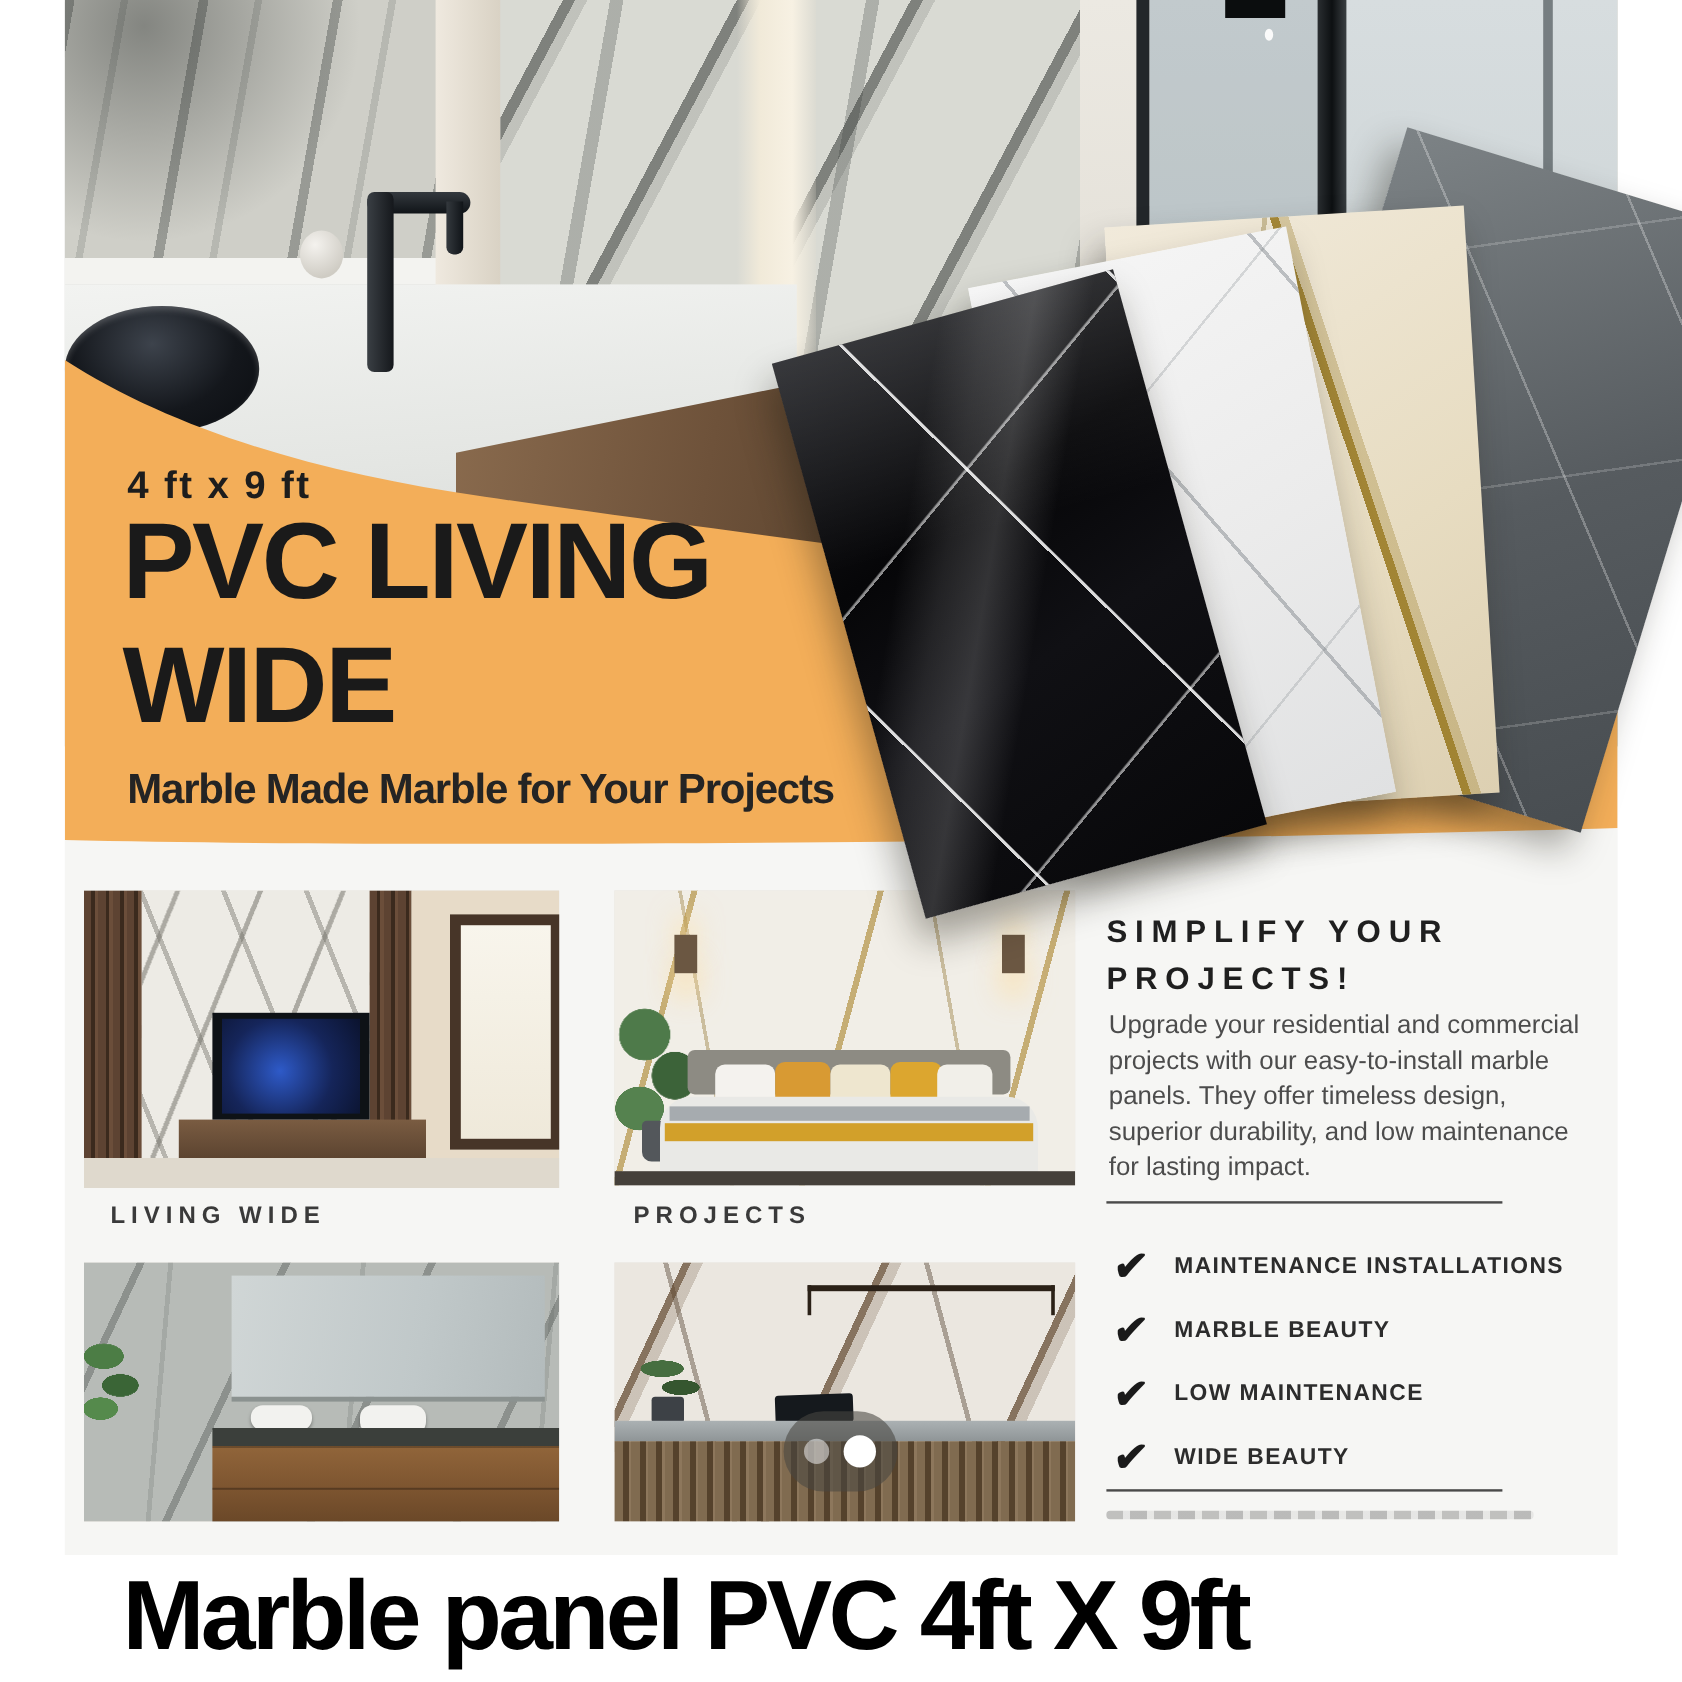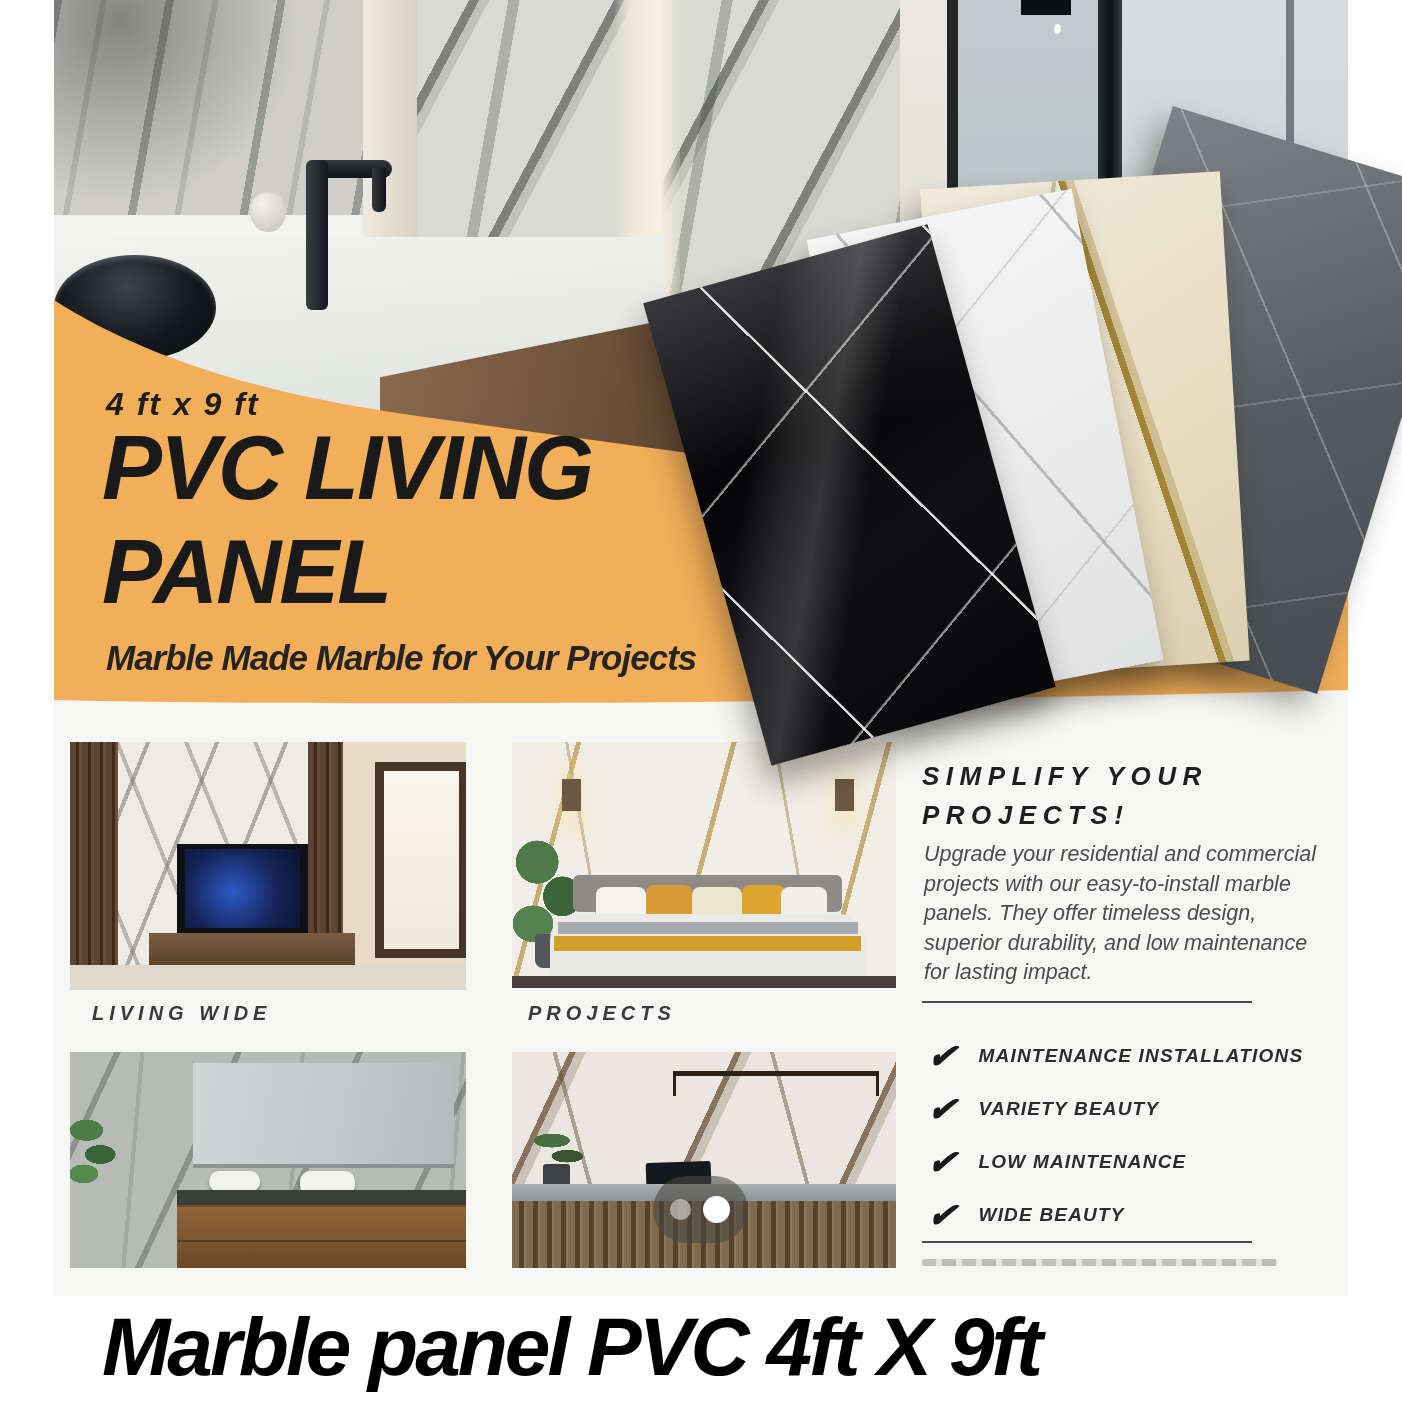--- a/index.html
+++ b/index.html
@@ -1,17 +1,17 @@
 <!DOCTYPE html>
 <html><head>
 <meta charset="utf-8">
 <style>
   html,body{margin:0;padding:0;background:#ffffff;}
   .screen{position:relative;width:1402px;height:1402px;background:#ffffff;overflow:hidden;
-          font-family:"Liberation Sans",sans-serif;font-style:italic;}
+          font-family:"Liberation Sans",sans-serif;}
   .abs{position:absolute;}
 
   
   .flyer{left:54px;top:0;width:1294px;height:1296px;background:#f6f6f4;}
 
   
   .hero{left:54px;top:0;width:1294px;height:622px;overflow:hidden;background:#d8d8d3;z-index:1;}
   .mirror{left:0;top:0;width:330px;height:215px;background:#cfcfc8;
     background-image:radial-gradient(circle at 20% 10%, rgba(40,44,42,.45), transparent 55%),
     repeating-linear-gradient(100deg, rgba(70,75,72,.40) 0 8px, transparent 8px 46px, rgba(110,115,110,.25) 46px 52px, transparent 52px 110px);}
@@ -210,21 +210,21 @@
   </div>
 
   <svg class="abs band-svg" viewBox="0 0 1294 720">
     <path d="M0,300 C90,358 210,394 350,414 C560,444 830,478 1040,510 C1140,525 1230,548 1294,564
              L1294,690 C880,702 300,707 0,700 Z" fill="#F3AE59"></path>
   </svg>
 
   <div class="abs size-label">4 ft x 9 ft</div>
   <div class="abs headline">
     <div>PVC LIVING</div>
-    <div>PANEL</div>
+    <div>WIDE</div>
   </div>
   <div class="abs tagline">Marble Made Marble for Your Projects</div>
 
   <div class="panel panel-grey"></div>
   <div class="panel panel-cream"></div>
   <div class="panel panel-white"></div>
   <div class="panel panel-black"></div>
 
   <div class="photo ph-living">
     <div class="fill lr-marble" style="left:12%;width:48%;"></div>
@@ -282,21 +282,21 @@
   </div>
   <div class="abs info-body">Upgrade your residential and commercial projects with our easy-to-install marble panels. They offer timeless design, superior durability, and low maintenance for lasting impact.</div>
   <div class="divider" style="top:1001px;"></div>
 
   <div class="feature-row" style="top:1036px;">
     <span class="check">✔</span>
     <span class="feature-label">MAINTENANCE INSTALLATIONS</span>
   </div>
   <div class="feature-row" style="top:1089px;">
     <span class="check">✔</span>
-    <span class="feature-label">VARIETY BEAUTY</span>
+    <span class="feature-label">MARBLE BEAUTY</span>
   </div>
   <div class="feature-row" style="top:1142px;">
     <span class="check">✔</span>
     <span class="feature-label">LOW MAINTENANCE</span>
   </div>
   <div class="feature-row" style="top:1195px;">
     <span class="check">✔</span>
     <span class="feature-label">WIDE BEAUTY</span>
   </div>
 

